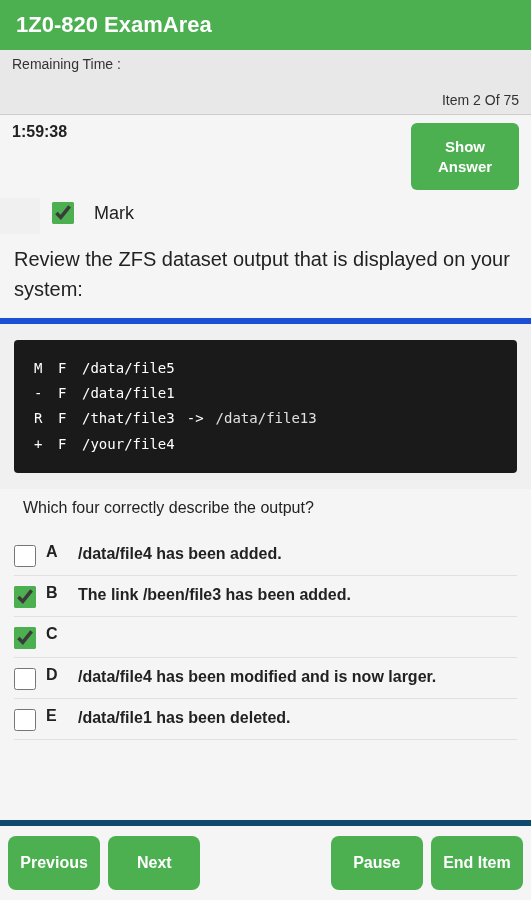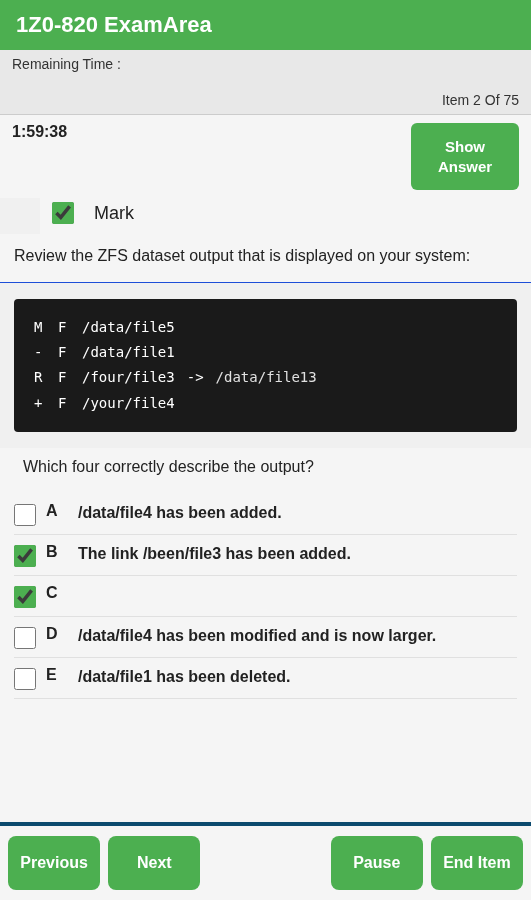--- a/index.html
+++ b/index.html
@@ -81,24 +81,24 @@
       accent-color: #4caf50;
     }
     .mark-label {
       font-size: 18px;
       color: #222;
     }
 
     .question-text {
       background: #f5f5f5;
       padding: 10px 14px 14px 14px;
-      font-size: 16px;
+      font-size: 20px;
       color: #222;
       line-height: 1.5;
-      border-bottom: 1px solid #1d4ed8;
+      border-bottom: 6px solid #1d4ed8;
     }
 
     .dataset-image {
       background: #1a1a1a;
       margin: 16px 14px;
       padding: 16px 20px;
       border-radius: 4px;
       font-family: monospace;
       font-size: 14px;
       color: #e0e0e0;
@@ -153,21 +153,21 @@
       color: #222;
       line-height: 1.4;
       font-weight: bold;
     }
 
     .bottom-nav {
       background: #f5f5f5;
       display: flex;
       padding: 10px 8px;
       gap: 8px;
-      border-top: 4px solid #0c4a6e;
+      border-top: 6px solid #0c4a6e;
       margin-top: auto;
       align-items: center;
     }
     .nav-btn {
       flex: 1;
       background: #4caf50;
       color: white;
       border: none;
       border-radius: 8px;
       padding: 18px 8px;
@@ -211,21 +211,21 @@
       <span class="col3">/data/file5</span>
     </div>
     <div class="row">
       <span class="col1">-</span>
       <span class="col2">F</span>
       <span class="col3">/data/file1</span>
     </div>
     <div class="row">
       <span class="col1">R</span>
       <span class="col2">F</span>
-      <span class="col3">/four/file3</span>
+      <span class="col3">/that/file3</span>
       <span class="arrow">-&gt;</span>
       <span>/data/file13</span>
     </div>
     <div class="row">
       <span class="col1">+</span>
       <span class="col2">F</span>
       <span class="col3">/your/file4</span>
     </div>
   </div>
 

